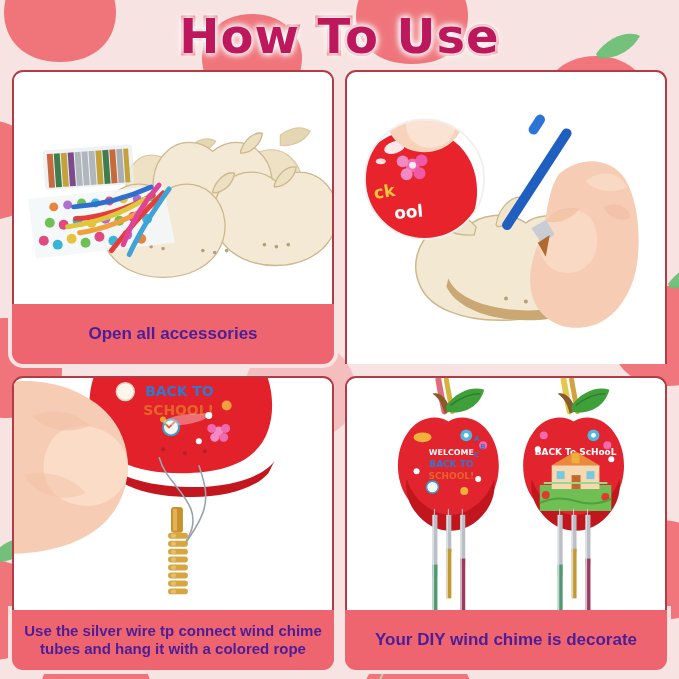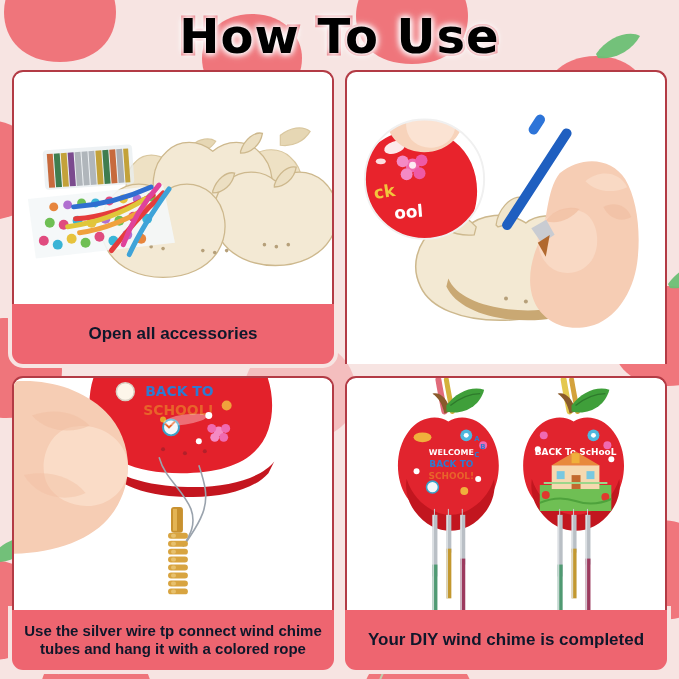--- a/index.html
+++ b/index.html
@@ -8,21 +8,21 @@
     font-family:"Liberation Sans","DejaVu Sans",sans-serif;
     background:#f7e4e2;position:relative;
   }
   #bg{position:absolute;inset:0;z-index:0;}
   .wrap{position:relative;z-index:2;width:679px;height:679px;box-sizing:border-box;}
 
   
   .title{
     position:absolute;left:0;top:8px;width:679px;text-align:center;
     font-size:48px;font-weight:bold;letter-spacing:1px;
-    color:#000000;
+    color:#be185d;
     -webkit-text-stroke:5px #e8737c;
     paint-order:stroke fill;
     text-shadow:0 0 6px #fff,0 0 6px #fff,0 0 10px #fff;
     font-family:"DejaVu Sans","Liberation Sans",sans-serif;
     user-select:none;
   }
 
   
   .grid{
     position:absolute;left:12px;top:70px;width:655px;height:600px;
@@ -30,21 +30,21 @@
     column-gap:11px;row-gap:12px;
   }
   .card{position:relative;display:flex;flex-direction:column;}
   .photo{
     flex:1 1 auto;background:#ffffff;
     border:2px solid #b33b45;border-bottom:none;
     border-radius:11px 11px 0 0;
     position:relative;overflow:hidden;
   }
   .caption{
-    flex:0 0 60px;background:#ee6570;color:#0f172a;
+    flex:0 0 60px;background:#ee6570;color:#4c1d95;
     border-radius:0 0 11px 11px;
     display:flex;align-items:center;justify-content:center;text-align:center;
     font-size:17px;font-weight:bold;line-height:1.22;padding:0 8px;
     box-sizing:border-box;
     box-shadow:0 0 0 4px #f7e4e2;
   }
   .caption.small{font-size:15px;}
   .photo svg{display:block;width:100%;height:100%;}
 </style>
 </head>
@@ -438,17 +438,17 @@
               <rect x="240" y="136" width="1.6" height="106" fill="#e3e7ea" opacity="0.8"></rect>
             </g>
             <g stroke="#c9ced3" stroke-width="1" fill="none">
               <path d="M214 130 L214 137"></path>
                 <path d="M228 130 L228 137"></path>
                 <path d="M242 130 L242 137"></path>
             </g>
           </g>
         </svg>
       </div>
-      <div class="caption">Your DIY wind chime is completed</div>
+      <div class="caption">Your DIY wind chime is decorate</div>
     </div>
 
   </div>
 </div>
 
 </body></html>

